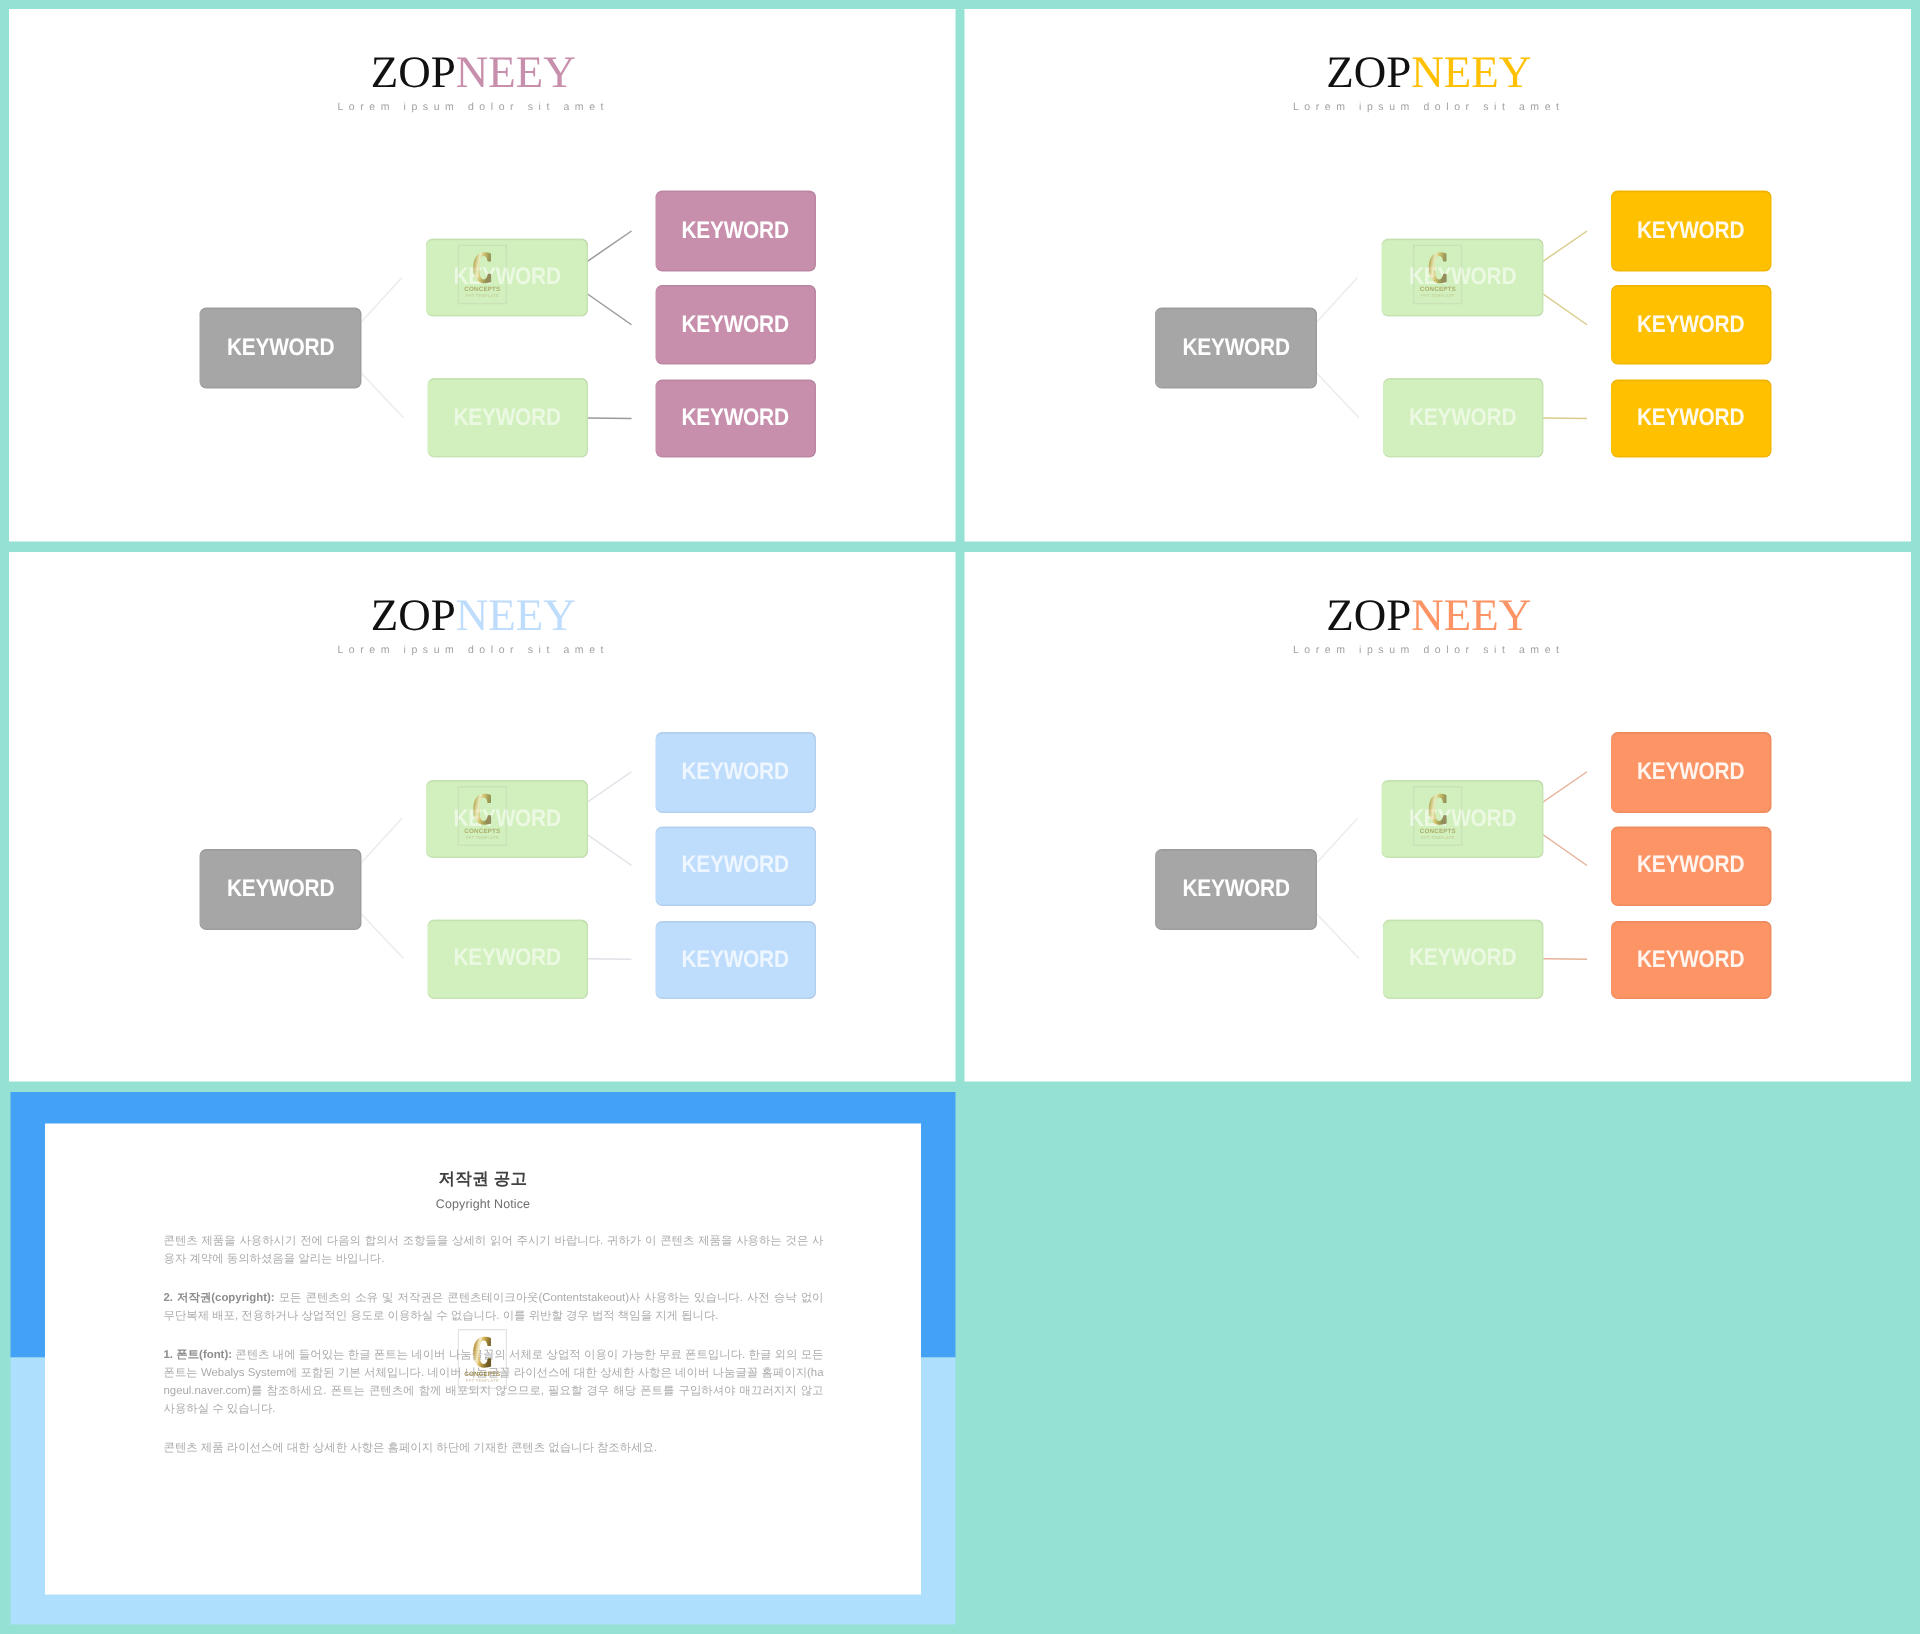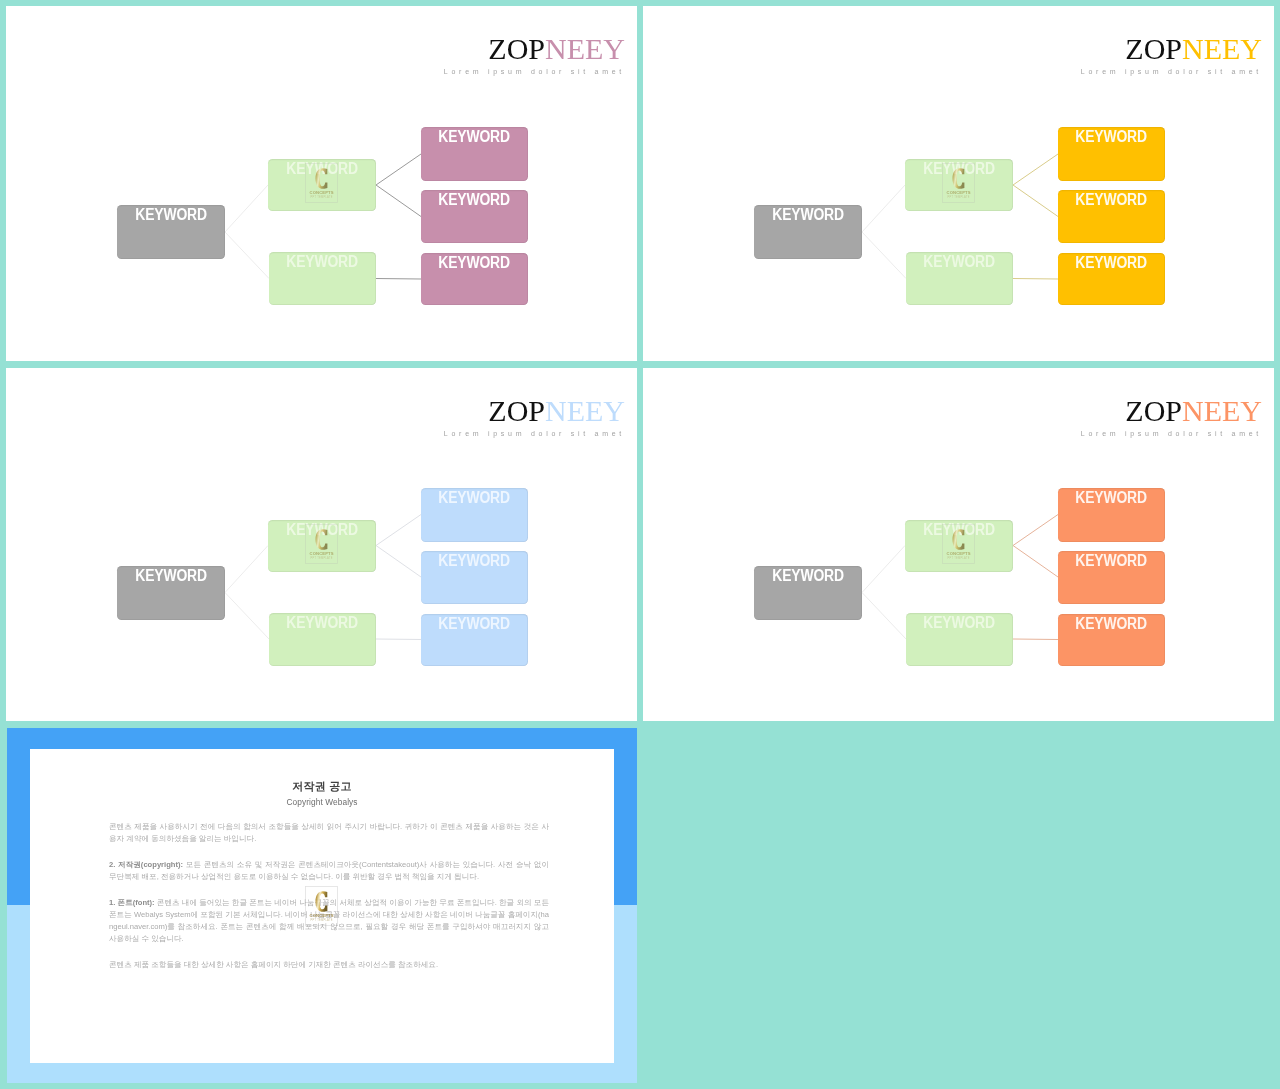--- a/index.html
+++ b/index.html
@@ -5,33 +5,33 @@
 <style>
   html,body{margin:0;padding:0;}
   body{width:1280px;height:1089px;background:#95e1d4;
        font-family:"Liberation Sans",sans-serif;overflow:hidden;}
   .grid{position:relative;width:1280px;height:1089px;}
 
   
   .slide{position:absolute;background:#ffffff;overflow:hidden;}
 
   
-  .logo{position:absolute;left:0;right:12px;top:28px;text-align:right;line-height:1;}
+  .logo{position:absolute;left:0;right:12px;top:28px;text-align:center;line-height:1;}
   .logo .wordmark{font-family:"Liberation Serif",serif;font-size:30px;line-height:1;
         white-space:nowrap;letter-spacing:0px;}
   .logo .zop{color:#111111;}
   .logo .sub{font-family:"Liberation Sans",sans-serif;font-size:7px;color:#a2a2a2;
         letter-spacing:3.72px;margin-top:4px;text-transform:none;}
   .lines{position:absolute;left:0;top:0;width:100%;height:100%;overflow:visible;}
-  .box{position:absolute;border-radius:4.5px;display:flex;
+  .box{position:absolute;border-radius:4.5px;display:flex;align-items:center;
         justify-content:center;color:#ffffff;font-weight:bold;font-size:16px;
         letter-spacing:-.2px;box-sizing:border-box;
         box-shadow:inset 0 1.2px 0 rgba(0,0,0,.06),
                     inset 0 -1px 0 rgba(0,0,0,.05),
-                    inset -1px 0 0 rgba(0,0,0,.05);}
+                    inset -1px 0 0 rgba(0,0,0,.05);margin-left:16px;}
   .box > span{display:inline-block;transform:scaleX(.87) translateY(.6px);transform-origin:center;}
   .box.lvl1{background:#a6a6a6;}
   .box.lvl2{background:#d1f0bd;color:#ecf9e2;}
 
   
   .wm{position:absolute;pointer-events:none;}
 
   
   .copyslide{position:absolute;padding-left:33px;}
   .copyframe{position:absolute;background:#44a2f6;}
@@ -277,26 +277,26 @@
     <text x="16.6" y="31.2" text-anchor="middle" font-family="Liberation Sans,sans-serif" font-size="4.2" font-weight="bold" letter-spacing="0.1" fill="#8d7326" opacity="0.85">CONCEPTS</text>
     <text x="16.6" y="35" text-anchor="middle" font-family="Liberation Sans,sans-serif" font-size="2.6" letter-spacing="0.25" fill="#ab9a63" opacity="0.75">PPT   TEMPLATE</text>
   </svg>
       </div>
     </div>
     <div class="copyslide" style="left:7px;top:728px;width:630px;height:354px">
    <div class="copyframe" style="left:0;top:0;width:630px;height:177px"></div>
    <div class="copyframe dim" style="left:0;top:177px;width:630px;height:178px"></div>
    <div class="copypaper" style="left:23px;top:21px;width:584px;height:314px">
      <div class="cp-title">저작권 공고</div>
-     <div class="cp-sub">Copyright Webalys</div>
+     <div class="cp-sub">Copyright Notice</div>
      <div class="cp-body">
           <p class="cp-para"><span>콘텐츠 제품을 사용하시기 전에 다음의 합의서 조항들을 상세히 읽어 주시기 바랍니다. 귀하가 이 콘텐츠 제품을 사용하는 것은 사용자 계약에 동의하셨음을 알리는 바입니다.</span></p>
           <p class="cp-para"><b>2. 저작권(copyright):</b><span> 모든 콘텐츠의 소유 및 저작권은 콘텐츠테이크아웃(Contentstakeout)사 사용하는 있습니다. 사전 승낙 없이 무단복제 배포, 전용하거나 상업적인 용도로 이용하실 수 없습니다. 이를 위반할 경우 법적 책임을 지게 됩니다.</span></p>
           <p class="cp-para"><b>1. 폰트(font):</b><span> 콘텐츠 내에 들어있는 한글 폰트는 네이버 나눔글꼴의 서체로 상업적 이용이 가능한 무료 폰트입니다. 한글 외의 모든 폰트는 Webalys System에 포함된 기본 서체입니다. 네이버 나눔글꼴 라이선스에 대한 상세한 사항은 네이버 나눔글꼴 홈페이지(hangeul.naver.com)를 참조하세요. 폰트는 콘텐츠에 함께 배포되지 않으므로, 필요할 경우 해당 폰트를 구입하셔야 매끄러지지 않고 사용하실 수 있습니다.</span></p>
-          <p class="cp-para"><span>콘텐츠 제품 조항들을 대한 상세한 사항은 홈페이지 하단에 기재한 콘텐츠 라이선스를 참조하세요.</span></p>
+          <p class="cp-para"><span>콘텐츠 제품 라이선스에 대한 상세한 사항은 홈페이지 하단에 기재한 콘텐츠 없습니다 참조하세요.</span></p>
         </div>
      <div class="wm cp-wm">
           <svg width="33" height="40" viewBox="0 0 33 40" style="opacity:0.9;display:block">
     <defs>
       <linearGradient id="wmg5" x1="0" y1="0" x2="1" y2="0.3">
         <stop offset="0" stop-color="#6d5512"></stop>
         <stop offset="0.13" stop-color="#ad8520"></stop>
         <stop offset="0.38" stop-color="#f6ebc0"></stop>
         <stop offset="0.58" stop-color="#cda63c"></stop>
         <stop offset="0.80" stop-color="#8d7020"></stop>

